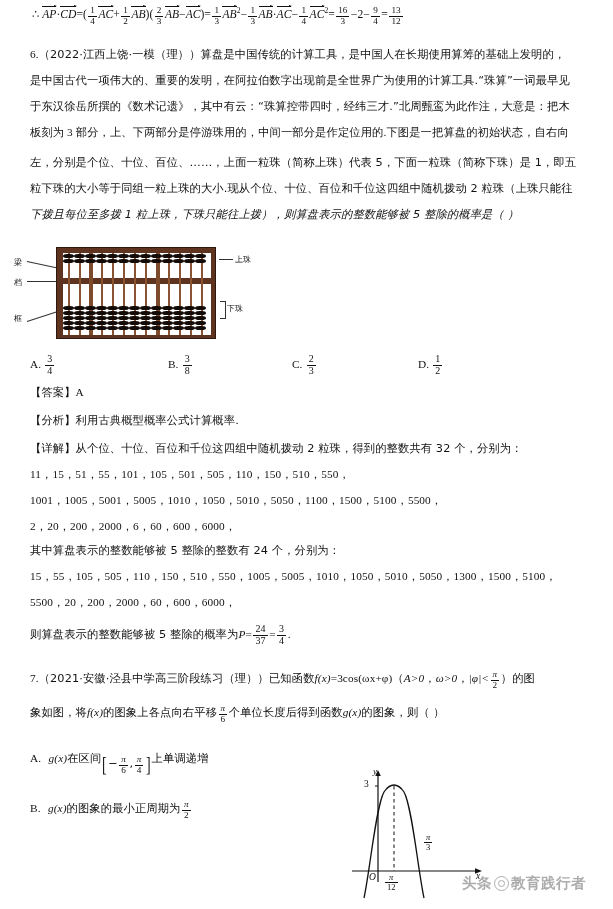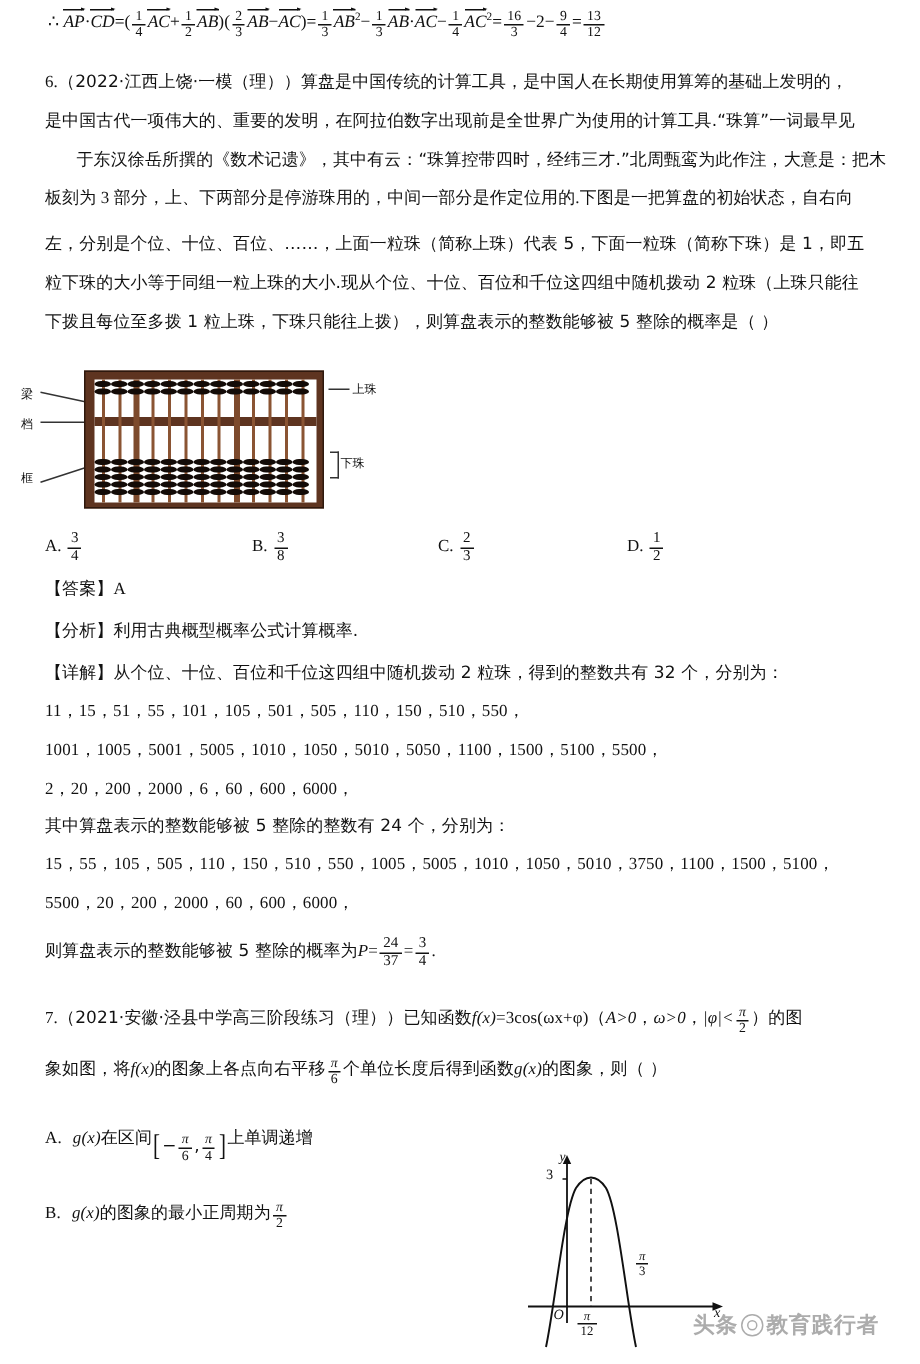--- a/index.html
+++ b/index.html
@@ -232,25 +232,25 @@
 <body>
 
 <div class="page">
 
   <div id="formula-top">
     <span>∴&nbsp;</span><span class="vec">AP</span><span>·</span><span class="vec">CD</span><span>=(</span><span class="frac"><span class="num">1</span><span class="den">4</span></span><span class="vec">AC</span><span>+</span><span class="frac"><span class="num">1</span><span class="den">2</span></span><span class="vec">AB</span><span>)(</span><span class="frac"><span class="num">2</span><span class="den">3</span></span><span class="vec">AB</span><span>−</span><span class="vec">AC</span><span>)</span><span>=</span><span class="frac"><span class="num">1</span><span class="den">3</span></span><span class="vec">AB</span><span class="sup">2</span><span>−</span><span class="frac"><span class="num">1</span><span class="den">3</span></span><span class="vec">AB</span><span>·</span><span class="vec">AC</span><span>−</span><span class="frac"><span class="num">1</span><span class="den">4</span></span><span class="vec">AC</span><span class="sup">2</span><span>=</span><span class="frac"><span class="num">16</span><span class="den">3</span></span><span>−</span><span>2</span><span>−</span><span class="frac"><span class="num">9</span><span class="den">4</span></span><span>=</span><span class="frac"><span class="num">13</span><span class="den">12</span></span>
   </div>
 
   <div class="line cjk" style="top:48px; left:30px;"><span class="serifnum">6.</span><span>（2022·江西上饶·一模（理））</span><span>算盘是中国传统的计算工具，是中国人在长期使用算筹的基础上发明的，</span></div>
   <div class="line cjk" style="top:74px;">是中国古代一项伟大的、重要的发明，在阿拉伯数字出现前是全世界广为使用的计算工具.“珠算”一词最早见</div>
-  <div class="line cjk" style="top:100px;margin-left:21px;">于东汉徐岳所撰的《数术记遗》，其中有云：“珠算控带四时，经纬三才.”北周甄鸾为此作注，大意是：把木</div>
+  <div class="line cjk" style="top:100px;">于东汉徐岳所撰的《数术记遗》，其中有云：“珠算控带四时，经纬三才.”北周甄鸾为此作注，大意是：把木</div>
   <div class="line cjk" style="top:126px;font-family:Liberation Serif, serif;">板刻为 3 部分，上、下两部分是停游珠用的，中间一部分是作定位用的.下图是一把算盘的初始状态，自右向</div>
   <div class="line cjk" style="top:156px;">左，分别是个位、十位、百位、……，上面一粒珠（简称上珠）代表 5，下面一粒珠（简称下珠）是 1，即五</div>
   <div class="line cjk" style="top:182px;">粒下珠的大小等于同组一粒上珠的大小.现从个位、十位、百位和千位这四组中随机拨动 2 粒珠（上珠只能往</div>
-  <div class="line cjk" style="top:208px;">下拨且每位至多拨 1 粒上珠，下珠只能往上拨），则算盘表示的整数能够被 5 整除的概率是（          ）</div>
+  <div class="line cjk" style="top:208px;font-style:italic;">下拨且每位至多拨 1 粒上珠，下珠只能往上拨），则算盘表示的整数能够被 5 整除的概率是（          ）</div>
 
   <div id="abacus-figure">
 
     <div class="ab-label" style="left:0px; top:14px;">梁</div>
     <div class="ab-label" style="left:0px; top:34px;">档</div>
     <div class="ab-label" style="left:0px; top:70px;">框</div>
 
     <div class="ab-leader" style="left:13px; top:18px; width:36px; transform:rotate(12deg);"></div>
     <div class="ab-leader" style="left:13px; top:38px; width:42px;"></div>
     <div class="ab-leader" style="left:13px; top:78px; width:34px; transform:rotate(-18deg);"></div>
@@ -382,21 +382,21 @@
   </div>
 
   <div class="line cjk" style="top:386px;"><span>【答案】</span><span class="serifnum">A</span></div>
   <div class="line cjk" style="top:414px;"><span>【分析】</span><span>利用古典概型概率公式计算概率.</span></div>
   <div class="line cjk" style="top:442px;"><span>【详解】</span><span>从个位、十位、百位和千位这四组中随机拨动 2 粒珠，得到的整数共有 32 个，分别为：</span></div>
 
   <div class="line serifnum" style="top:468px;">11，15，51，55，101，105，501，505，110，150，510，550，</div>
   <div class="line serifnum" style="top:494px;">1001，1005，5001，5005，1010，1050，5010，5050，1100，1500，5100，5500，</div>
   <div class="line serifnum" style="top:520px;">2，20，200，2000，6，60，600，6000，</div>
   <div class="line cjk" style="top:544px;">其中算盘表示的整数能够被 5 整除的整数有 24 个，分别为：</div>
-  <div class="line serifnum" style="top:570px;">15，55，105，505，110，150，510，550，1005，5005，1010，1050，5010，3750，1100，1500，5100，</div>
+  <div class="line serifnum" style="top:570px;">15，55，105，505，110，150，510，550，1005，5005，1010，1050，5010，5050，1300，1500，5100，</div>
   <div class="line serifnum" style="top:596px;">5500，20，200，2000，60，600，6000，</div>
 
   <div class="line cjk" style="top:624px;"><span>则算盘表示的整数能够被 5 整除的概率为</span><span class="ital">P</span><span class="serifnum">=</span><span class="frac big"><span class="num">24</span><span class="den">37</span></span><span class="serifnum">=</span><span class="frac big"><span class="num">3</span><span class="den">4</span></span><span class="serifnum">.</span></div>
 
   <div class="line cjk" style="top:670px;"><span class="serifnum">7.</span><span>（2021·安徽·泾县中学高三阶段练习（理））</span><span>已知函数</span><span class="ital">f(x)</span><span class="serifnum">=</span><span class="serifnum">3cos(ωx+φ)</span><span>（</span><span class="ital">A&gt;0</span><span>，</span><span class="ital">ω&gt;0</span><span>，</span><span class="ital">|φ|&lt;</span><span class="frac"><span class="num ital">π</span><span class="den">2</span></span><span>）的图</span></div>
 
   <div class="line cjk" style="top:704px;"><span>象如图，将</span><span class="ital">f(x)</span><span>的图象上各点向右平移</span><span class="frac"><span class="num ital">π</span><span class="den">6</span></span><span>个单位长度后得到函数</span><span class="ital">g(x)</span><span>的图象，则（          ）</span></div>
 
   <div class="line cjk" style="top:752px;"><span class="serifnum">A.</span>&nbsp;&nbsp;<span class="ital">g(x)</span><span>在区间</span><span class="interval"><span class="br">[</span><span>−</span><span class="frac"><span class="num ital">π</span><span class="den">6</span></span><span>,</span><span class="frac"><span class="num ital">π</span><span class="den">4</span></span><span class="br">]</span></span><span>上单调递增</span></div>
 

